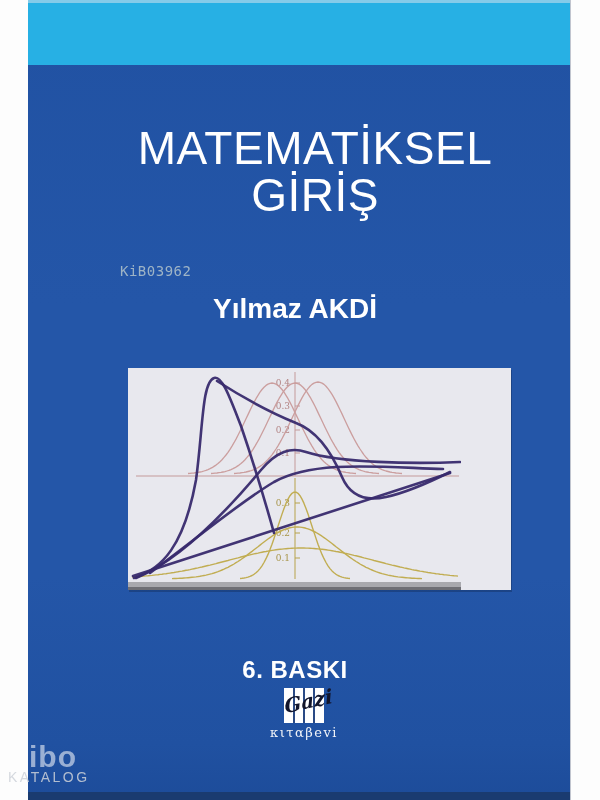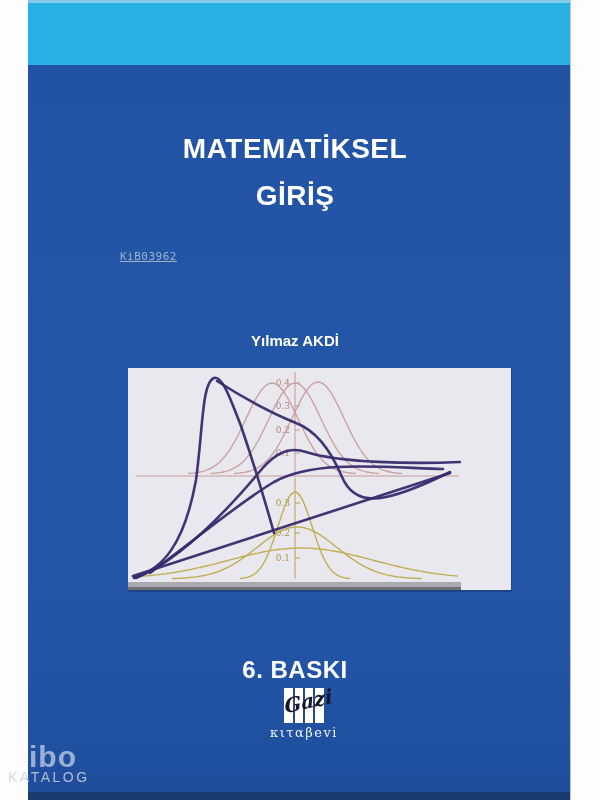--- a/index.html
+++ b/index.html
@@ -4,23 +4,23 @@
 <style>
   html,body{margin:0;padding:0;}
   body{width:600px;height:800px;position:relative;background:#fdfdfd;font-family:"Liberation Sans",sans-serif;overflow:hidden;}
   .page{position:absolute;left:0;top:0;width:600px;height:800px;}
   .cover{position:absolute;left:28px;top:0;width:542px;height:800px;
     background:linear-gradient(180deg,#1d4e9e 0%,#2152a3 5%,#2456a8 38%,#2456a8 72%,#2051a1 93%,#1d4c9a 100%);
     box-shadow:1px 0 0 rgba(15,30,70,0.25);}
   .hairline{position:absolute;left:0;top:0;width:100%;height:3px;background:#85cbe9;}
   .band-top{position:absolute;left:0;top:3px;width:100%;height:62px;background:#27b0e4;}
   .centered{position:absolute;left:0;width:534px;text-align:center;}
-  .title{top:125px;color:#ffffff;font-weight:bold;font-size:28px;line-height:47px;letter-spacing:0.5px;}
-  .catalog-code{position:absolute;left:92px;top:250px;font-family:"DejaVu Sans Mono",monospace;font-size:11px;letter-spacing:0.5px;color:#9eb4c6;text-decoration:underline;}
-  .author{top:326px;color:#ffffff;font-weight:bold;font-size:15px;line-height:30px;}
+  .title{top:125px;color:#ffffff;font-weight:normal;font-size:46px;line-height:47px;letter-spacing:0.5px;padding-left:20px;}
+  .catalog-code{position:absolute;left:92px;top:263px;font-family:"DejaVu Sans Mono",monospace;font-size:14px;letter-spacing:0.5px;color:#9eb4c6;}
+  .author{top:294px;color:#ffffff;font-weight:bold;font-size:28px;line-height:30px;}
   .figure-panel{position:absolute;left:100px;top:368px;width:383px;height:222px;background:#e8e8ee;box-shadow:1px 2px 0 rgba(10,25,60,0.3);}
   .figure-panel svg{display:block;}
   .edition{top:657px;color:#ffffff;font-weight:bold;font-size:24px;line-height:26px;letter-spacing:0.5px;}
   .logo{position:absolute;left:216px;top:688px;width:120px;text-align:center;}
   .logo-box{position:relative;width:40px;height:35px;margin:0 auto;background:#ffffff;}
   .logo-bar-line{position:absolute;top:0;width:1.5px;height:100%;background:#2a4a85;}
   .logo-script{position:absolute;left:0;top:2px;width:100%;text-align:center;
     font-family:"DejaVu Serif",serif;font-style:italic;font-weight:bold;font-size:20px;
     color:#12152b;transform:rotate(-12deg) skewX(-6deg);}
   .logo-subtitle{margin-top:2px;font-family:"DejaVu Serif",serif;font-size:13px;letter-spacing:1.5px;color:#f0f3f8;}

